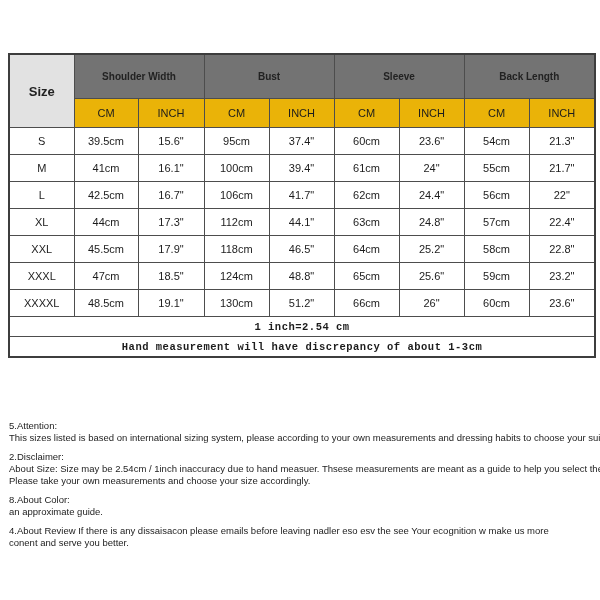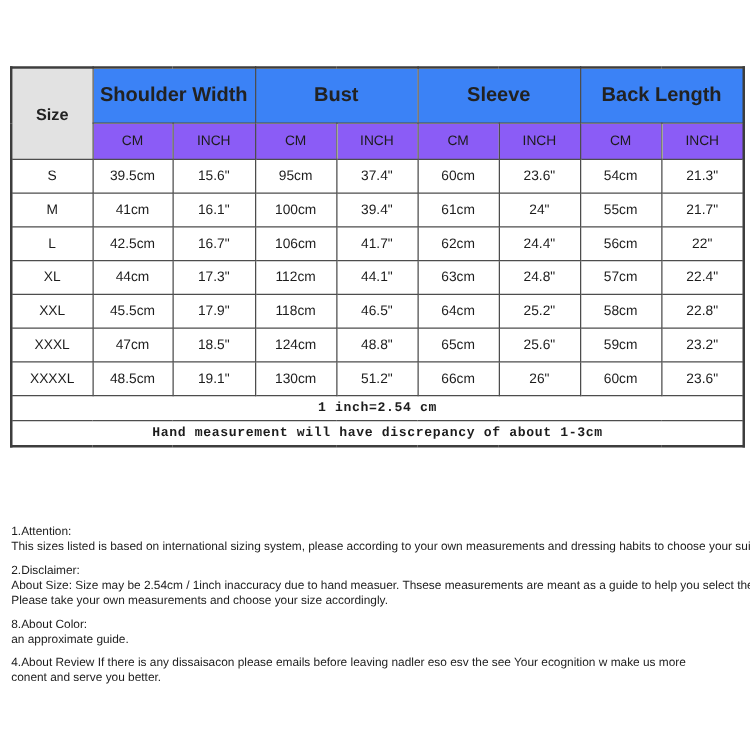--- a/index.html
+++ b/index.html
@@ -32,33 +32,33 @@
   .size-chart td {
     border: 1px solid #4d4d4d;
     text-align: center;
     vertical-align: middle;
     padding: 0;
     overflow: hidden;
     white-space: nowrap;
   }
   .group-row th {
     height: 43px;
-    background: #3b82f6;
-    font-size: 16px;
+    background: #737373;
+    font-size: 10px;
     font-weight: bold;
     color: #222;
   }
   th.size-head {
     background: #e2e2e2;
     font-size: 13px;
     font-weight: bold;
   }
   .unit-row th {
     height: 28px;
-    background: #8b5cf6;
+    background: #eab308;
     font-size: 11px;
     font-weight: normal;
   }
   tbody td {
     height: 26px;
     background: #ffffff;
     font-size: 11px;
   }
   tfoot td {
     height: 19px;
@@ -204,21 +204,21 @@
         <td colspan="9">1 inch=2.54 cm</td>
       </tr>
       <tr>
         <td colspan="9">Hand measurement will have discrepancy of about 1-3cm</td>
       </tr>
     </tfoot>
   </table>
 
   <div class="notes" id="notes">
       <div class="para">
-        <div class="note-line">1.Attention:</div>
+        <div class="note-line">5.Attention:</div>
         <div class="note-line">This sizes listed is based on international sizing system, please according to your own measurements and dressing habits to choose your suitable size.</div>
       </div>
       <div class="para">
         <div class="note-line">2.Disclaimer:</div>
         <div class="note-line">About Size: Size may be 2.54cm / 1inch inaccuracy due to hand measuer. Thsese measurements are meant as a guide to help you select the correct size.</div>
         <div class="note-line">Please take your own measurements and choose your size accordingly.</div>
       </div>
       <div class="para">
         <div class="note-line">8.About Color:</div>
         <div class="note-line">an approximate guide.</div>

